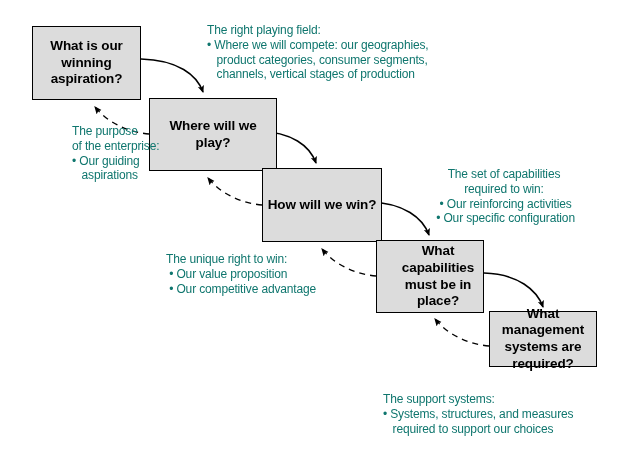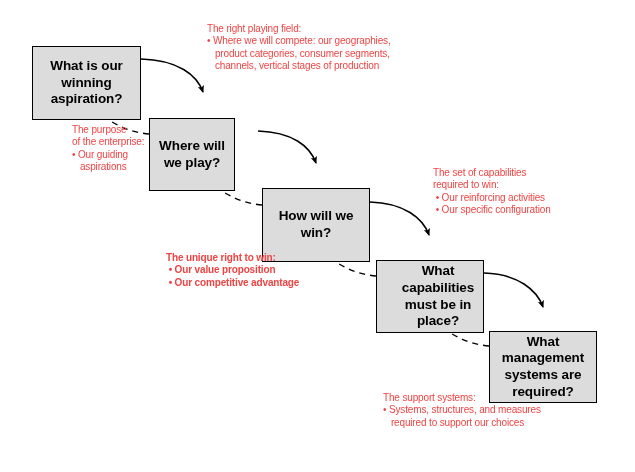--- a/index.html
+++ b/index.html
@@ -31,27 +31,26 @@
     display: flex;
     align-items: center;
     justify-content: center;
     text-align: center;
     font-weight: bold;
     font-size: 13.5px;
     line-height: 1.23;
     color: #000000;
     letter-spacing: -0.1px;
     padding: 2px 4px;
-    margin-top: 20px;
   }
   .note {
     position: absolute;
-    font-size: 10px;
+    font-size: 12px;
     line-height: 1.235;
-    color: #ef4444;
+    color: #0f766e;
     white-space: pre;
     letter-spacing: -0.15px;
   }
 </style>
 </head>
 <body>
 
 <div id="canvas">
 
   <svg id="arrow-layer" viewBox="0 0 635 472" width="635" height="472">
@@ -72,52 +71,52 @@
     <path d="M149,134 C128,132 108,123 95,107" fill="none" stroke="#000000" stroke-width="1.35" stroke-dasharray="6,5" marker-end="url(#dash-head)"></path>
     <path d="M262,205 C241,203 221,194 208,178" fill="none" stroke="#000000" stroke-width="1.35" stroke-dasharray="6,5" marker-end="url(#dash-head)"></path>
     <path d="M376,276 C355,274 335,265 322,249" fill="none" stroke="#000000" stroke-width="1.35" stroke-dasharray="6,5" marker-end="url(#dash-head)"></path>
     <path d="M489,346 C468,344 448,335 435,319" fill="none" stroke="#000000" stroke-width="1.35" stroke-dasharray="6,5" marker-end="url(#dash-head)"></path>
   </svg>
 
   <div class="q-box" style="left:32px;  top:26px;  width:109px; height:74px;">What is our
 winning
 aspiration?</div>
 
-  <div class="q-box" style="left:149px; top:98px;  width:86px; height:73px;">Where will we
+  <div class="q-box" style="left:149px; top:98px;  width:128px; height:73px;">Where will we
 play?</div>
 
-  <div class="q-box" style="left:262px; top:168px; width:108px; height:74px;">How will we
+  <div class="q-box" style="left:262px; top:168px; width:120px; height:74px;">How will we
 win?</div>
 
   <div class="q-box" style="left:376px; top:240px; width:108px; height:73px;padding-left:20px;">What
 capabilities
 must be in
 place?</div>
 
-  <div class="q-box" style="left:489px; top:311px; width:108px; height:72px;">What
+  <div class="q-box" style="left:489px; top:311px; width:108px; height:56px;">What
 management
 systems are
 required?</div>
 
   <div class="note" style="left:207px; top:23px;">The right playing field:
 • Where we will compete: our geographies,
    product categories, consumer segments,
    channels, vertical stages of production</div>
 
   <div class="note" style="left:32px;  top:124px;margin-left:40px;">The purpose
 of the enterprise:
 • Our guiding
    aspirations</div>
 
-  <div class="note" style="left:433px; top:167px;">The set of capabilities
+  <div class="note" style="left:433px; top:167px;text-align:center;">The set of capabilities
 required to win:
  • Our reinforcing activities
  • Our specific configuration</div>
 
-  <div class="note" style="left:166px; top:252px;font-weight:bold;">The unique right to win:
+  <div class="note" style="left:166px; top:252px;">The unique right to win:
  • Our value proposition
  • Our competitive advantage</div>
 
   <div class="note" style="left:383px; top:392px;">The support systems:
 • Systems, structures, and measures
    required to support our choices</div>
 
 </div>
 
 </body></html>

